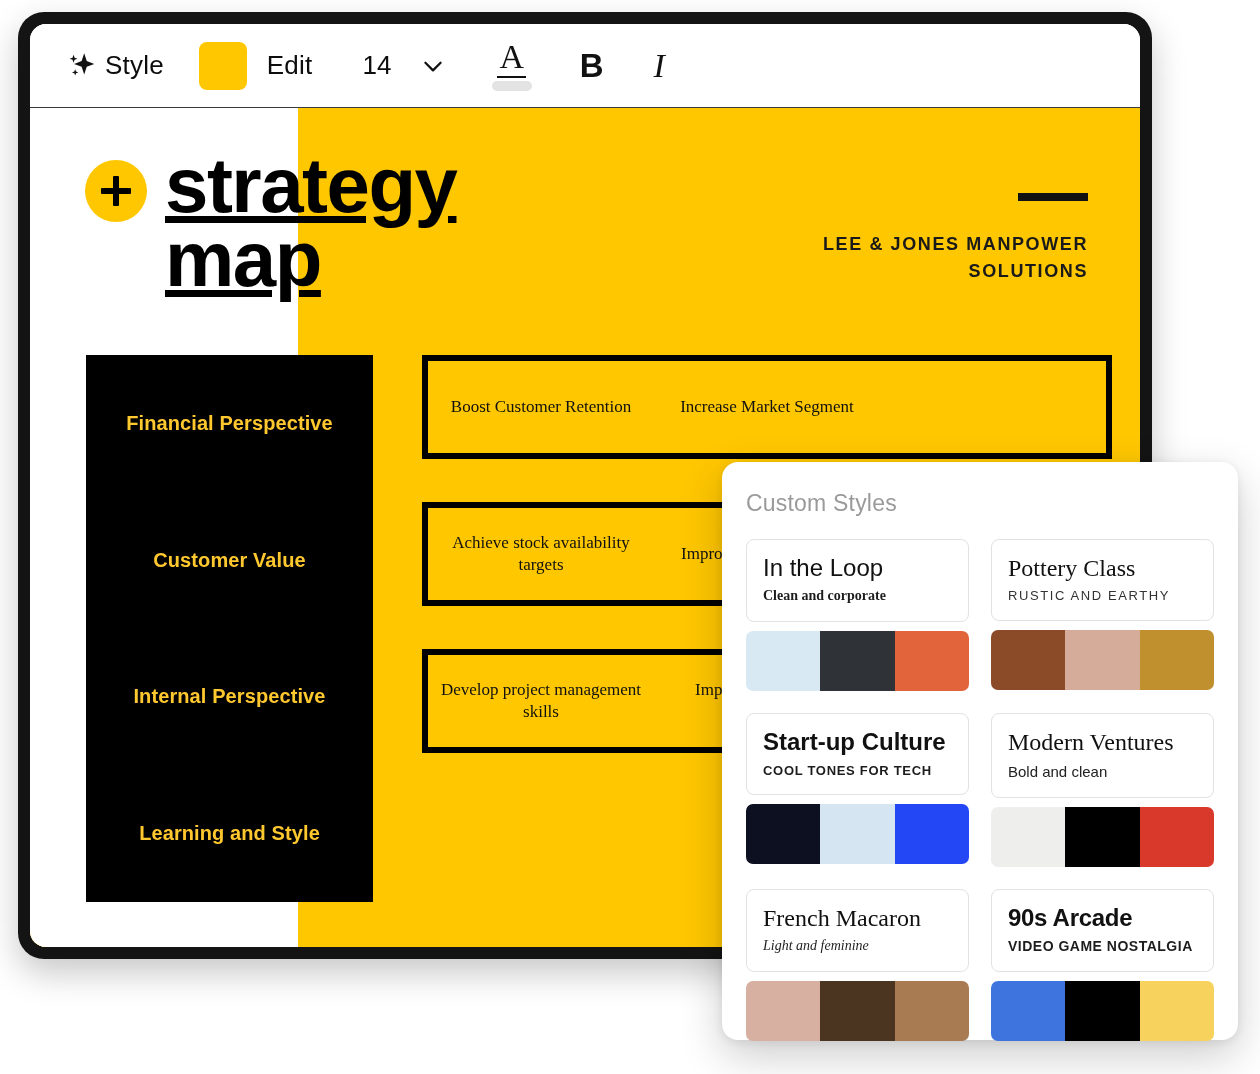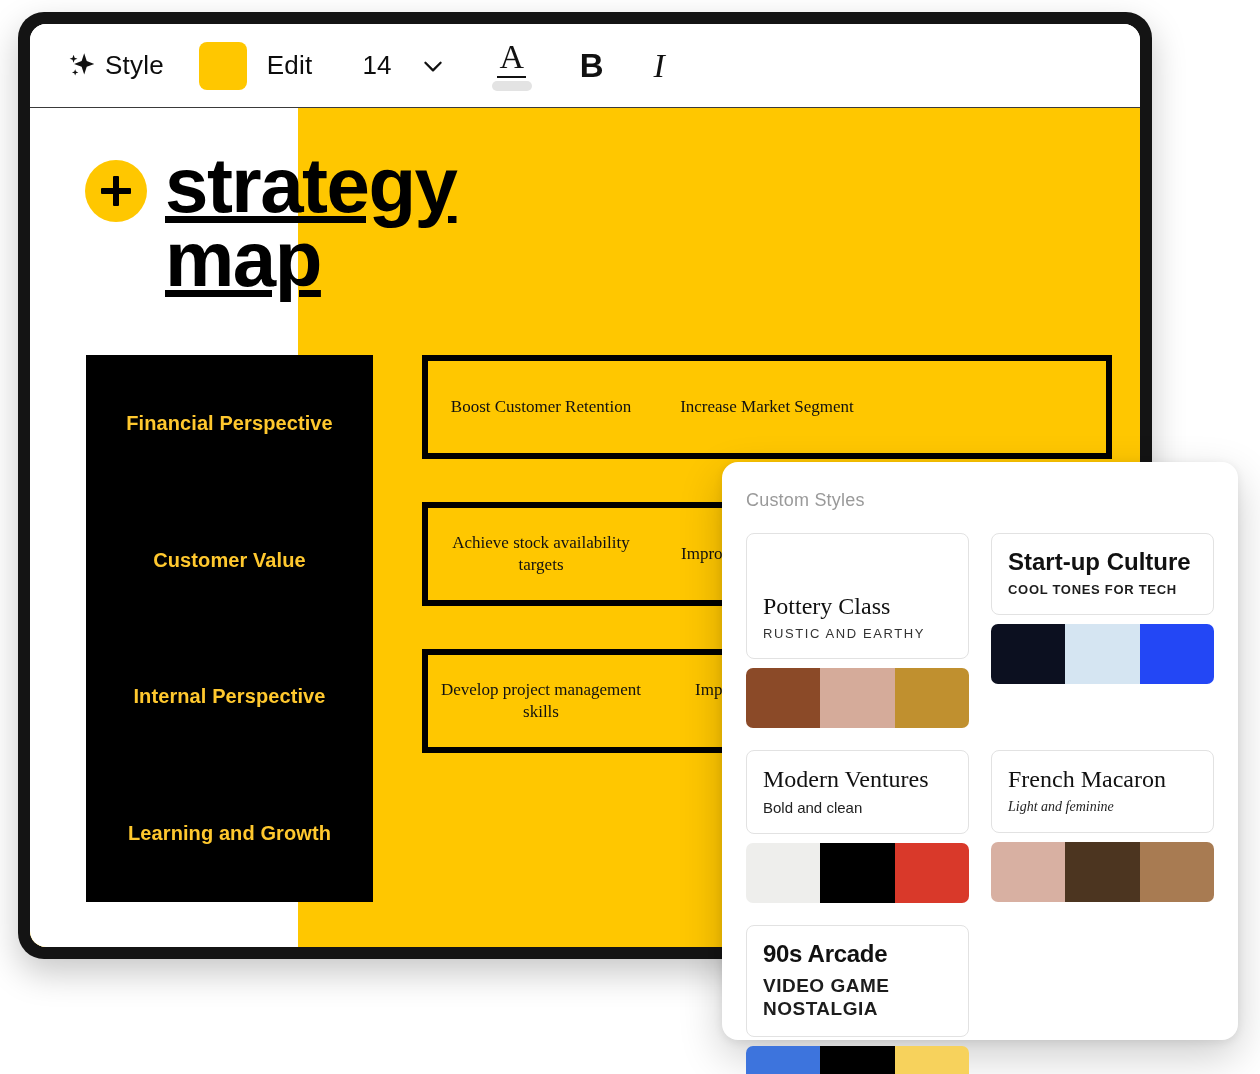--- a/index.html
+++ b/index.html
@@ -155,21 +155,21 @@
   .styles-panel {
     position: absolute;
     left: 722px; top: 462px;
     width: 516px; height: 578px;
     background: #ffffff;
     border-radius: 16px;
     box-shadow: 0 16px 44px rgba(0,0,0,0.20), 0 2px 10px rgba(0,0,0,0.08);
     padding: 28px 24px 24px 24px;
   }
   .panel-title {
-    font-size: 18px; color: #9a9a9a; margin-bottom: 22px; letter-spacing: .2px;
+    font-size: 23px; color: #9a9a9a; margin-bottom: 22px; letter-spacing: .2px;
   }
   .style-grid {
     display: grid; grid-template-columns: 1fr 1fr;
     column-gap: 22px; row-gap: 22px;
   }
   .style-item { display: flex; flex-direction: column; }
   .style-card {
     border: 1px solid #e2e2e2; border-radius: 8px;
     padding: 15px 16px 16px 16px; background: #fff;
     min-height: 80px;
@@ -178,30 +178,30 @@
   .style-desc { font-size: 14px; color: #1d1d1d; line-height: 1.2; }
   .swatches {
     display: flex; margin-top: 9px; height: 60px;
     border-radius: 7px; overflow: hidden;
   }
   .swatches span { flex: 1 1 0; display: block; }
 
   
   .ty-loop   .style-name { font-family: "Liberation Sans", sans-serif; font-weight: 400; }
   .ty-loop   .style-desc { font-family: "Liberation Serif", serif; font-weight: bold; }
-  .ty-pot    .style-name { font-family: "Liberation Serif", serif; font-weight: 400; margin-top: 44px; }
+  .ty-pot    .style-name { font-family: "Liberation Serif", serif; font-weight: 400; }
   .ty-pot    .style-desc { font-family: "Liberation Sans", sans-serif; letter-spacing: 1.6px; font-size: 13px; color: #333; }
   .ty-start  .style-name { font-family: "Liberation Sans", sans-serif; font-weight: bold; }
   .ty-start  .style-desc { font-family: "Liberation Sans", sans-serif; font-weight: bold; letter-spacing: .7px; font-size: 13px; }
   .ty-mod    .style-name { font-family: "Liberation Serif", serif; font-weight: 400; }
   .ty-mod    .style-desc { font-family: "Liberation Sans", sans-serif; font-size: 15px; color: #222; }
   .ty-french .style-name { font-family: "Liberation Serif", serif; font-weight: 400; }
   .ty-french .style-desc { font-family: "Liberation Serif", serif; font-style: italic; font-size: 14px; }
   .ty-90s    .style-name { font-family: "Liberation Sans", sans-serif; font-weight: bold; letter-spacing: -.3px; }
-  .ty-90s    .style-desc { font-family: "Liberation Sans", sans-serif; font-weight: bold; letter-spacing: .5px; font-size: 19px; }
+  .ty-90s    .style-desc { font-family: "Liberation Sans", sans-serif; font-weight: bold; letter-spacing: .5px; font-size: 14px; }
 </style>
 </head>
 <body>
 
 <div id="root">
 
   <div class="editor-window">
     <div class="editor-inner">
 
       <div class="toolbar">
@@ -235,33 +235,37 @@
       </div>
 
       <div class="canvas">
         <div class="white-band"></div>
 
         <div class="doc-title">
           <div class="plus-badge"></div>
           <div class="doc-title-text">strategy map</div>
         </div>
 
+        <div class="brand-block">
+          <div class="brand-rule"></div>
+          <div class="brand-name">LEE &amp; JONES MANPOWER SOLUTIONS</div>
+        </div>
 
         <div class="perspectives">
           <div class="persp-row">
             <span class="persp-label">Financial Perspective</span>
           </div>
           <div class="persp-row">
             <span class="persp-label">Customer Value</span>
           </div>
           <div class="persp-row">
             <span class="persp-label">Internal Perspective</span>
           </div>
           <div class="persp-row">
-            <span class="persp-label">Learning and Growth</span>
+            <span class="persp-label">Learning and Style</span>
           </div>
         </div>
 
         <div class="goal-rows">
           <div class="goal-row">
             <div class="goal-cell">Boost Customer Retention</div>
             <div class="goal-cell">Increase Market Segment</div>
             <div class="goal-cell"></div>
           </div>
           <div class="goal-row">
@@ -278,20 +282,31 @@
 
       </div>
     </div>
   </div>
 
   <div class="styles-panel">
     <div class="panel-title">Custom Styles</div>
 
     <div class="style-grid">
 
+      <div class="style-item ty-loop">
+        <div class="style-card">
+          <div class="style-name">In the Loop</div>
+          <div class="style-desc">Clean and corporate</div>
+        </div>
+        <div class="swatches">
+          <span style="background:#d8e9f4"></span>
+          <span style="background:#2f3337"></span>
+          <span style="background:#e2643b"></span>
+        </div>
+      </div>
 
       <div class="style-item ty-pot">
         <div class="style-card">
           <div class="style-name">Pottery Class</div>
           <div class="style-desc">RUSTIC AND EARTHY</div>
         </div>
         <div class="swatches">
           <span style="background:#8b4a28"></span>
           <span style="background:#d5ab9a"></span>
           <span style="background:#c0902f"></span>

